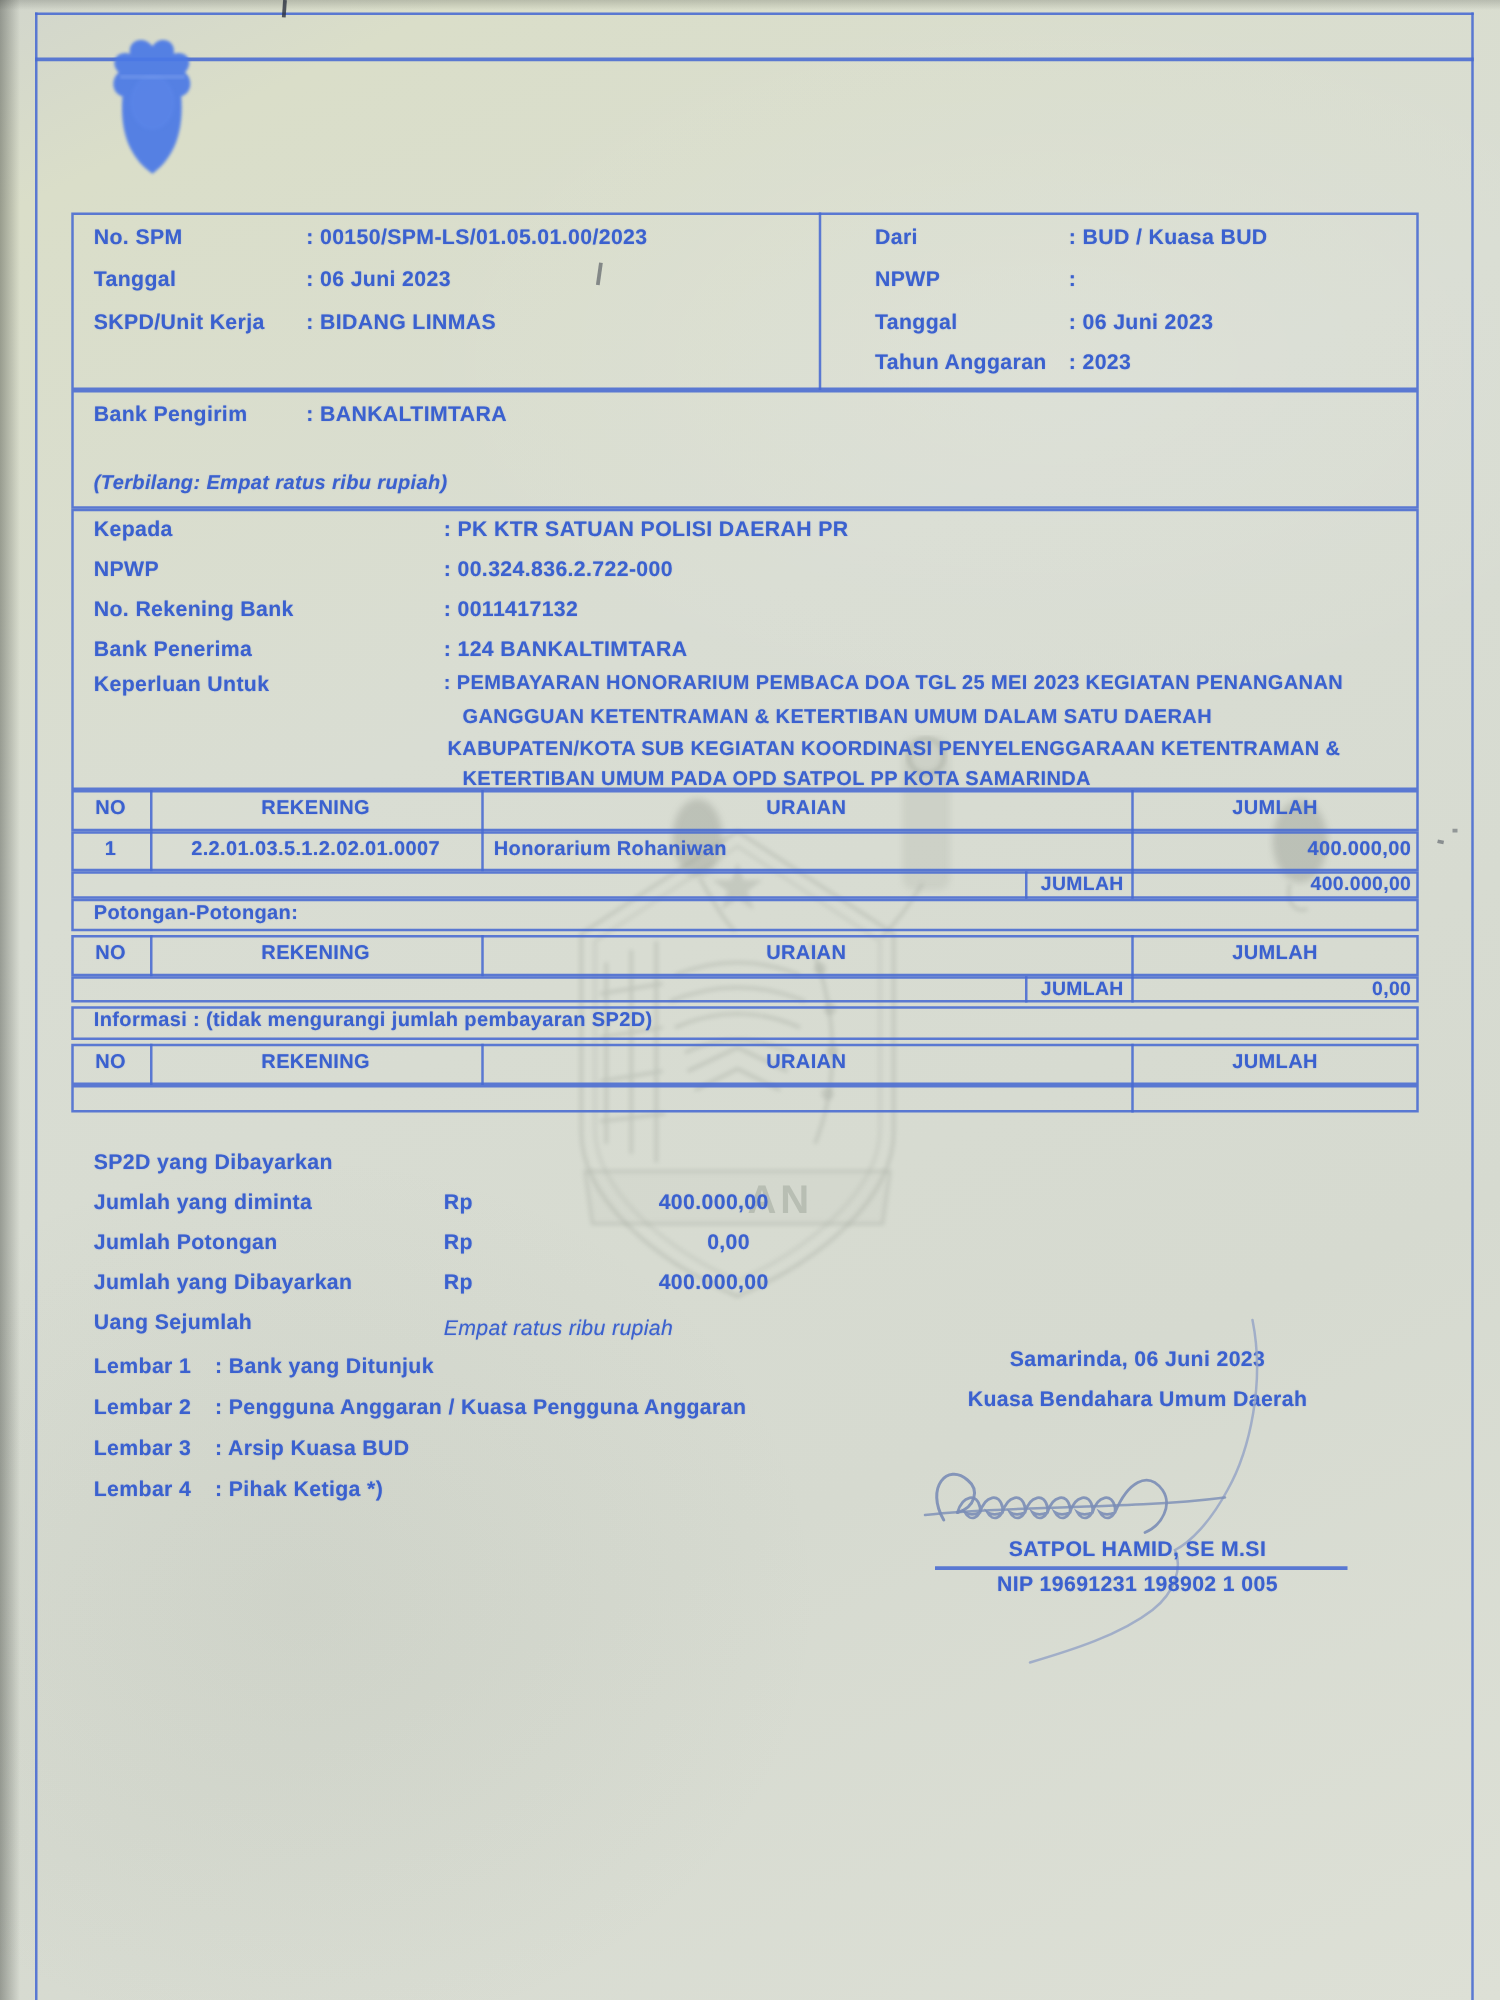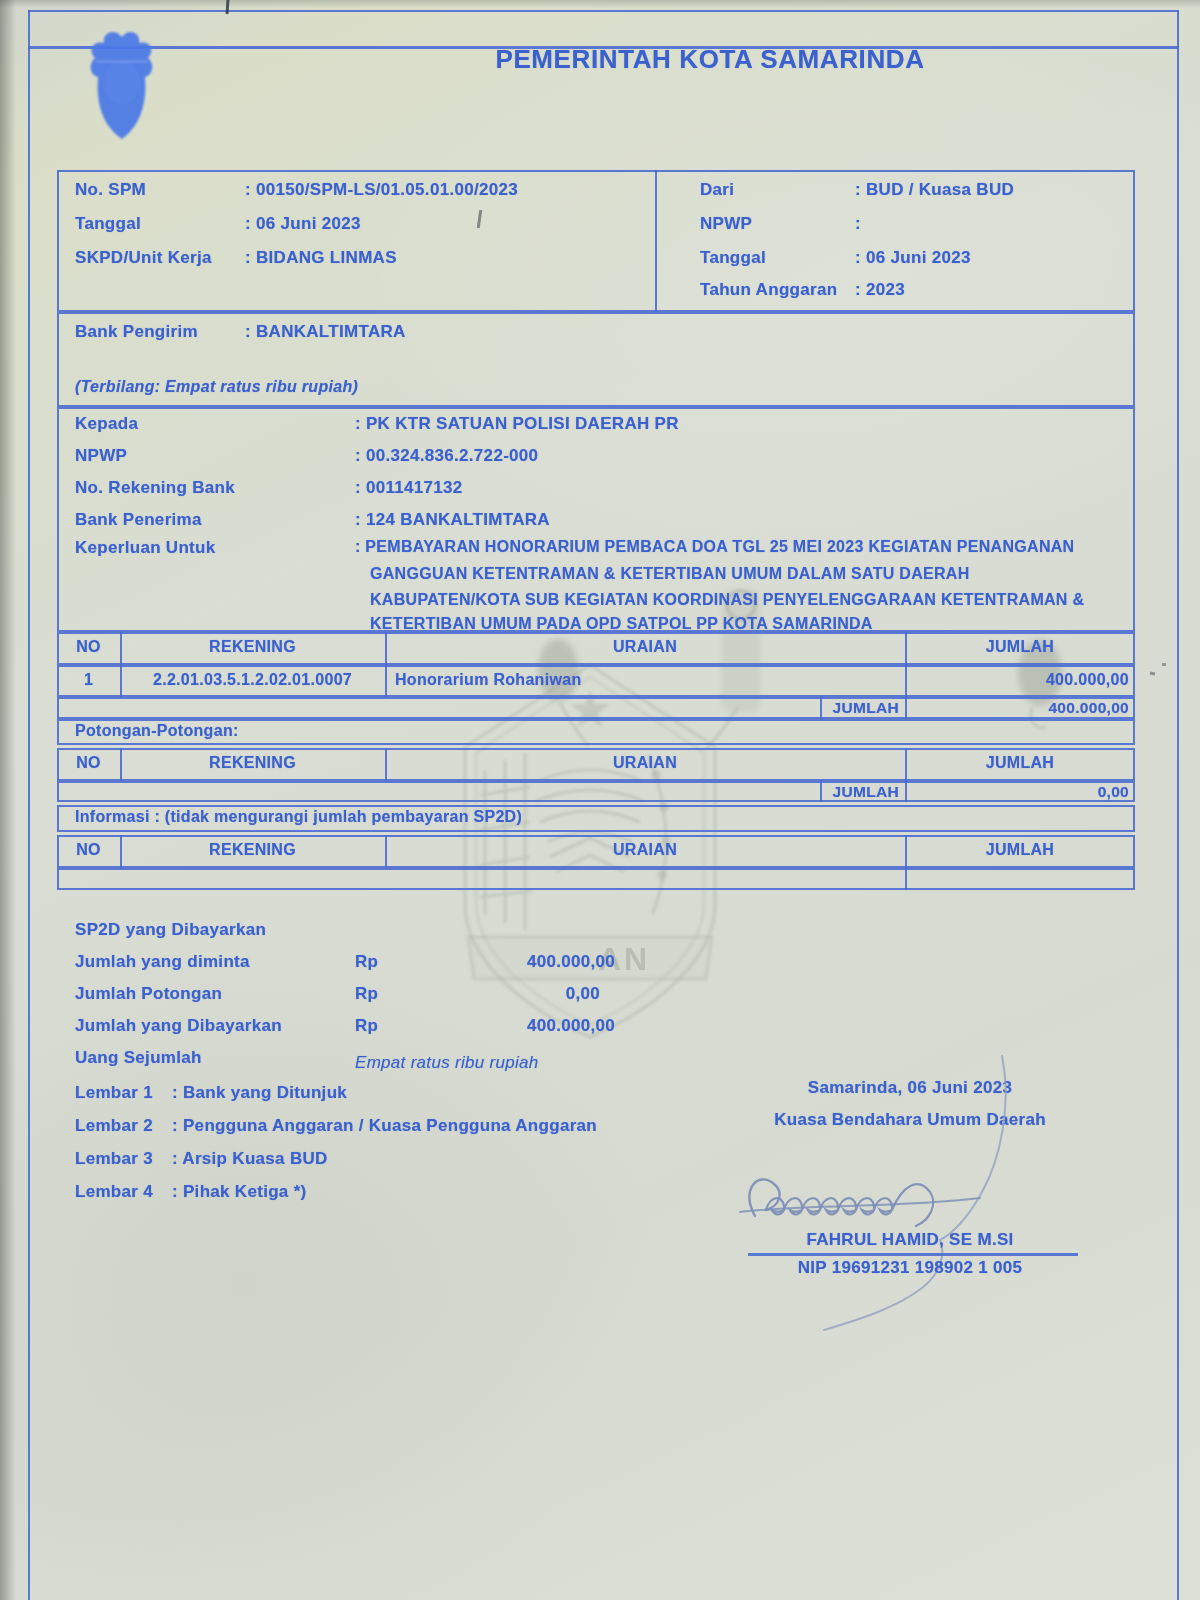--- a/index.html
+++ b/index.html
@@ -83,21 +83,20 @@
     <defs>
         <filter id="lb">
           <feGaussianBlur stdDeviation="1.3"></feGaussianBlur>
         </filter>
       </defs>
     <path filter="url(#lb)" fill="#4b79e6" opacity=".93" d="M42,7 C35,-2 22,2 24,13 C12,10 8,21 15,28 C8,34 10,45 18,47 C16,73 22,95 42,109 C61,95 67,73 65,47 C73,45 75,34 68,28 C75,21 71,10 59,13 C61,2 48,-2 42,7 Z"></path>
     <ellipse cx="42" cy="52" rx="18" ry="22" fill="#5d87ea" opacity=".5" filter="url(#lb)"></ellipse>
     <rect x="16" y="30" width="52" height="3" fill="#7fa0ee" opacity=".55" filter="url(#lb)"></rect>
   </svg>
 
-  <div class="t fs26 ctr" style="left:340px;top:44px;width:740px">PEMERINTAH KOTA SAMARINDA</div>
 
   <div class="box" style="left:57px;top:170px;width:1078px;height:142px"></div>
   <div class="vdiv" style="left:655px;top:170px;height:142px"></div>
 
   <div class="t fs17" style="left:75px;top:180px">No. SPM</div>
   <div class="t fs17" style="left:245px;top:180px">: 00150/SPM-LS/01.05.01.00/2023</div>
   <div class="t fs17" style="left:75px;top:214px">Tanggal</div>
   <div class="t fs17" style="left:245px;top:214px">: 06 Juni 2023</div>
   <div class="t fs17" style="left:75px;top:248px">SKPD/Unit Kerja</div>
   <div class="t fs17" style="left:245px;top:248px">: BIDANG LINMAS</div>
@@ -121,21 +120,21 @@
   <div class="t fs17" style="left:355px;top:414px">: PK KTR SATUAN POLISI DAERAH PR</div>
   <div class="t fs17" style="left:75px;top:446px">NPWP</div>
   <div class="t fs17" style="left:355px;top:446px">: 00.324.836.2.722-000</div>
   <div class="t fs17" style="left:75px;top:478px">No. Rekening Bank</div>
   <div class="t fs17" style="left:355px;top:478px">: 0011417132</div>
   <div class="t fs17" style="left:75px;top:510px">Bank Penerima</div>
   <div class="t fs17" style="left:355px;top:510px">: 124 BANKALTIMTARA</div>
   <div class="t fs17" style="left:75px;top:538px">Keperluan Untuk</div>
   <div class="t fs16" style="left:355px;top:538px">: PEMBAYARAN HONORARIUM PEMBACA DOA TGL 25 MEI 2023 KEGIATAN PENANGANAN</div>
   <div class="t fs16" style="left:370px;top:565px">GANGGUAN KETENTRAMAN &amp; KETERTIBAN UMUM DALAM SATU DAERAH</div>
-  <div class="t fs16" style="left:370px;top:591px">KABUPATEN/KOTA SUB KEGIATAN KOORDINASI PENYELENGGARAAN KETENTRAMAN &amp;</div>
+  <div class="t fs16" style="left:358px;top:591px">KABUPATEN/KOTA SUB KEGIATAN KOORDINASI PENYELENGGARAAN KETENTRAMAN &amp;</div>
   <div class="t fs16" style="left:370px;top:615px">KETERTIBAN UMUM PADA OPD SATPOL PP KOTA SAMARINDA</div>
 
   <div class="box" style="left:57px;top:632px;width:1078px;height:33px"></div>
   <div class="vdiv" style="left:120px;top:632px;height:33px"></div>
   <div class="vdiv" style="left:385px;top:632px;height:33px"></div>
   <div class="vdiv" style="left:905px;top:632px;height:33px"></div>
   <div class="t fs16 ctr" style="left:57px;top:638px;width:63px">NO</div>
   <div class="t fs16 ctr" style="left:120px;top:638px;width:265px">REKENING</div>
   <div class="t fs16 ctr" style="left:385px;top:638px;width:520px">URAIAN</div>
   <div class="t fs16 ctr" style="left:905px;top:638px;width:230px">JUMLAH</div>
@@ -222,21 +221,21 @@
                c4,-14 16,-16 18,-4 c1,8 -8,12 -12,4 c3,2 8,2 12,0
                c4,-14 16,-16 18,-4 c1,8 -8,12 -12,4 c3,2 8,2 12,0
                c4,-14 16,-16 18,-4 c1,8 -8,12 -12,4 c3,2 8,2 12,0
                c4,-14 16,-16 18,-4 c1,8 -8,12 -12,4 c3,2 8,2 12,0
                c4,-14 16,-16 18,-4 c1,8 -8,12 -12,4 c3,2 8,2 12,0
                c10,-24 26,-34 38,-18 c8,12 0,28 -14,34" stroke="#7b8db6" stroke-width="2.2" opacity=".9"></path>
       <path d="M40,182 C110,174 200,178 280,168" stroke="#7b8db6" stroke-width="2" opacity=".8"></path>
     </g>
   </svg>
 
-  <div class="t fs17 ctr" style="left:745px;top:1230px;width:330px">FAHRUL HAMID, SE M.SI</div>
+  <div class="t fs17 ctr" style="left:745px;top:1230px;width:330px">SATPOL HAMID, SE M.SI</div>
   <div class="ln" style="left:748px;top:1253px;width:330px;height:2.5px"></div>
   <div class="t fs17 ctr" style="left:745px;top:1258px;width:330px">NIP 19691231 198902 1 005</div>
 
   <div class="penmark" style="left:226px;top:0;width:3px;height:14px;opacity:.8;transform:rotate(4deg)"></div>
   <div class="penmark" style="left:478px;top:210px;width:2.5px;height:18px;opacity:.5;transform:rotate(8deg)"></div>
   <div class="penmark" style="left:1150px;top:672px;width:5px;height:3px;opacity:.45;transform:rotate(12deg)"></div>
   <div class="penmark" style="left:1162px;top:663px;width:4px;height:3px;opacity:.4"></div>
 
 </div>
 

